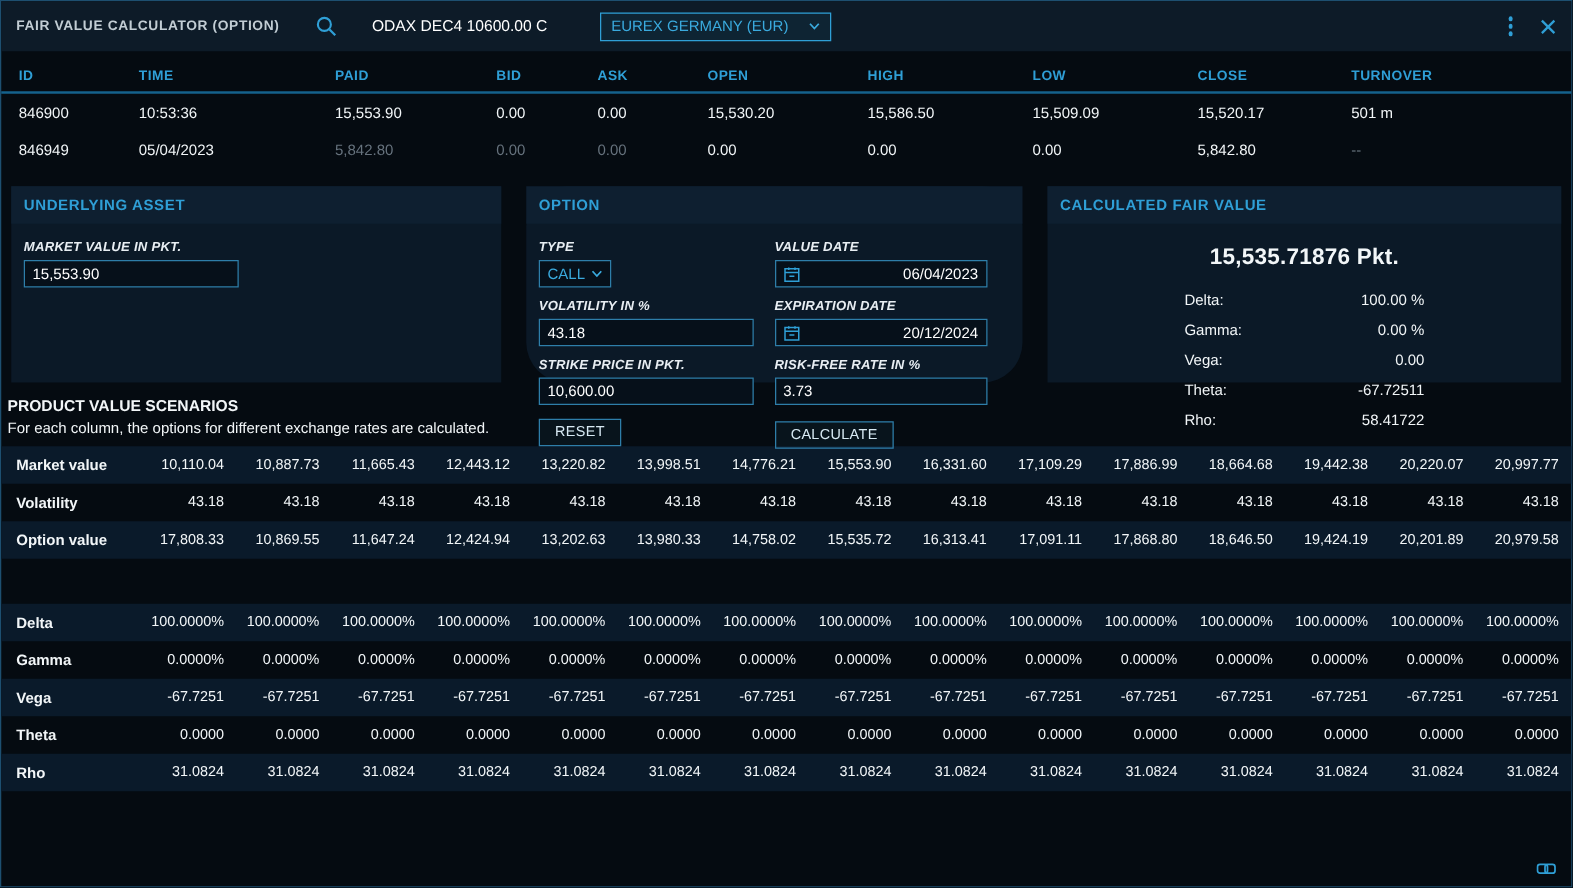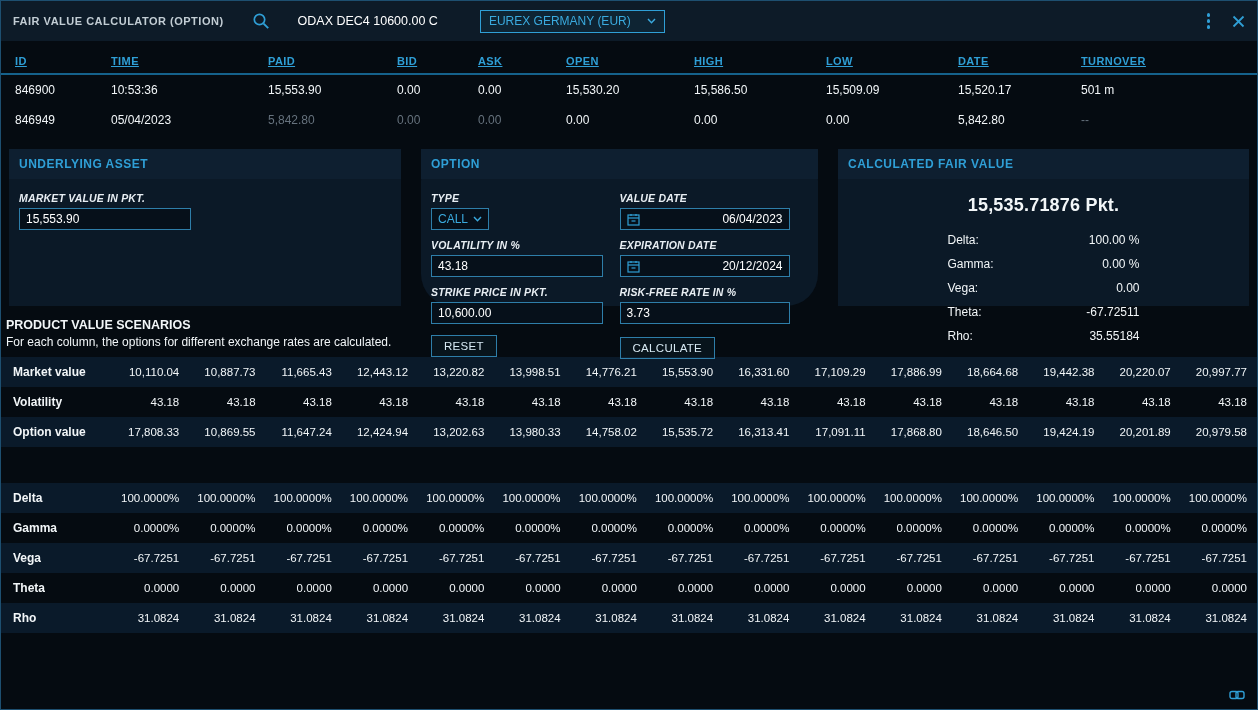--- a/index.html
+++ b/index.html
@@ -19,21 +19,21 @@
     border:1px solid #2f9fd6; background:#0e2433; color:#3aaade; font-size:12px;
     padding:0 8px; cursor:pointer; white-space:nowrap; }
   .tb-right { margin-left:auto; display:flex; align-items:center; gap:20px; }
   .kebab { display:flex; flex-direction:column; gap:2.5px; cursor:pointer; padding:2px; }
   .kebab i { width:3.5px; height:3.5px; border-radius:50%; background:#2f9fd6; display:block; }
 
   
   .qrow { display:grid; grid-template-columns:96px 157px 129px 81px 88px 128px 132px 132px 123px 1fr;
     align-items:center; padding-left:14px; }
   .qhead { height:24px; margin-top:8px; }
-  .qh { color:#2f9fd6; font-size:11px; font-weight:700; letter-spacing:.4px;text-decoration:underline; }
+  .qh { color:#2f9fd6; font-size:11px; font-weight:700; letter-spacing:.4px; }
   .qsep { height:2px; background:#15628c; }
   .qdata { height:30px; font-size:12px; cursor:default; }
   .qc { white-space:nowrap; }
   .muted { color:#66727d; }
 
   
   .panels { display:flex; gap:20px; padding:0 8px; margin-top:14px; }
   .panel { background:#0b1927; height:157px; }
   .panel-underlying { width:392px; }
   .panel-option { width:397px;border-radius:32px; }
@@ -114,21 +114,21 @@
   <div class="qrow qhead">
 
   <div class="qh">ID</div>
       <div class="qh">TIME</div>
       <div class="qh">PAID</div>
       <div class="qh">BID</div>
       <div class="qh">ASK</div>
       <div class="qh">OPEN</div>
       <div class="qh">HIGH</div>
       <div class="qh">LOW</div>
-      <div class="qh">DATE</div>
+      <div class="qh">CLOSE</div>
       <div class="qh">TURNOVER</div>
     </div>
   <div class="qsep"></div>
 
   <div class="qrow qdata">
     <div class="qc">846900</div>
     <div class="qc">10:53:36</div>
     <div class="qc">15,553.90</div>
     <div class="qc">0.00</div>
     <div class="qc">0.00</div>
@@ -230,21 +230,21 @@
               <span>0.00</span>
             </div>
 
             <div class="greek-row">
               <span>Theta:</span>
               <span>-67.72511</span>
             </div>
 
             <div class="greek-row">
               <span>Rho:</span>
-              <span>35.55184</span>
+              <span>58.41722</span>
             </div>
           </div>
       </div>
     </div>
 
   </div>
 
   <div class="scn-section">
     <div class="scn-title">PRODUCT VALUE SCENARIOS</div>
     <div class="scn-sub">For each column, the options for different exchange rates are calculated.</div>

